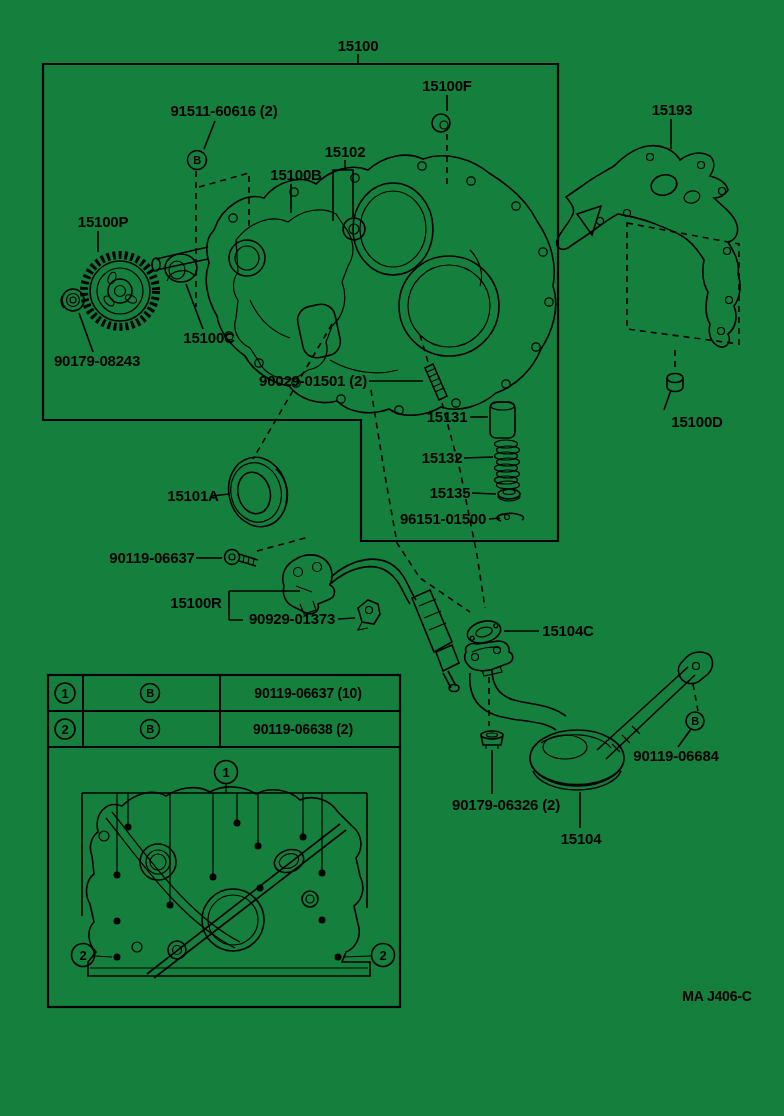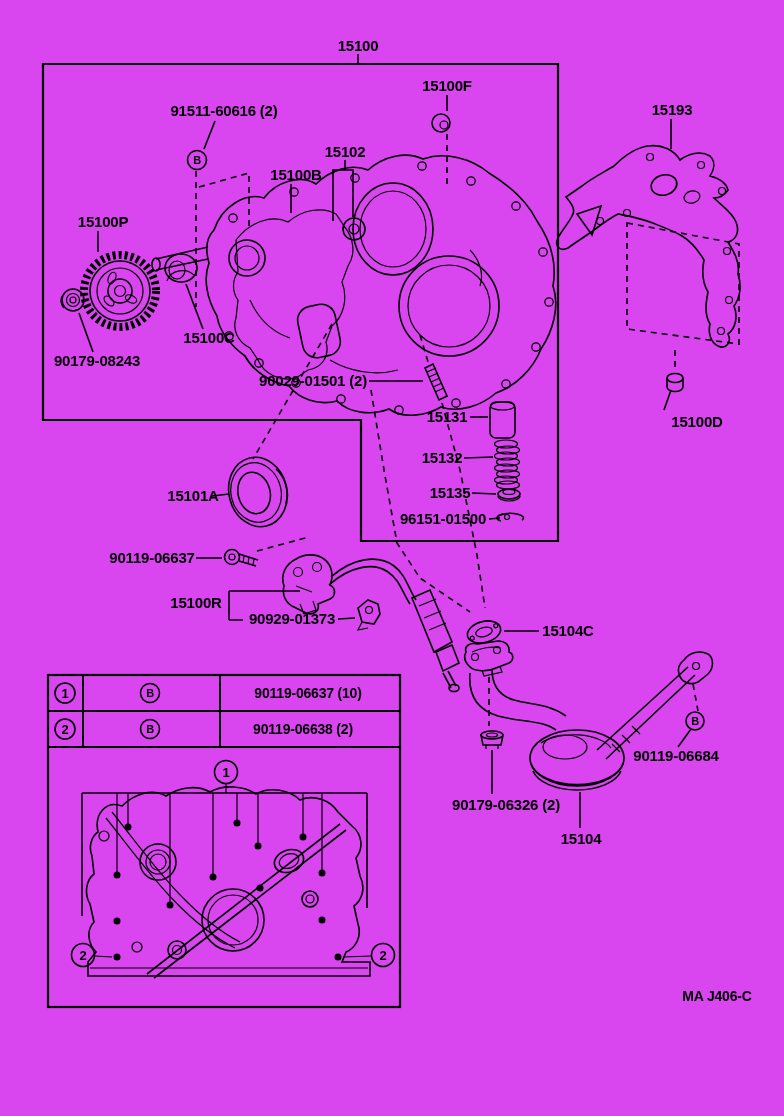--- a/index.html
+++ b/index.html
@@ -1,16 +1,16 @@
 <!DOCTYPE html>
 <html><head>
 <meta charset="utf-8">
 <style>
   html,body{margin:0;padding:0;background:#ffffff;}
-  .page{width:784px;height:1116px;position:relative;background:#d946ef;overflow:hidden;}
+  .page{width:784px;height:1116px;position:relative;background:#15803d;overflow:hidden;}
   svg{display:block;}
   svg text{font-family:"Liberation Sans","DejaVu Sans",sans-serif;font-weight:bold;fill:#000;letter-spacing:-0.2px;}
   .lbl{font-size:15px;}
   .lbl-sm{font-size:14px;}
   .cnum{font-size:13px;}
   .cletter{font-size:11px;}
   .ln{stroke:#000;stroke-width:1.6;fill:none;}
   .ln2{stroke:#000;stroke-width:2;fill:none;}
   .thin{stroke:#000;stroke-width:1.2;fill:none;}
   .dash{stroke:#000;stroke-width:1.6;fill:none;stroke-dasharray:6 5;}

